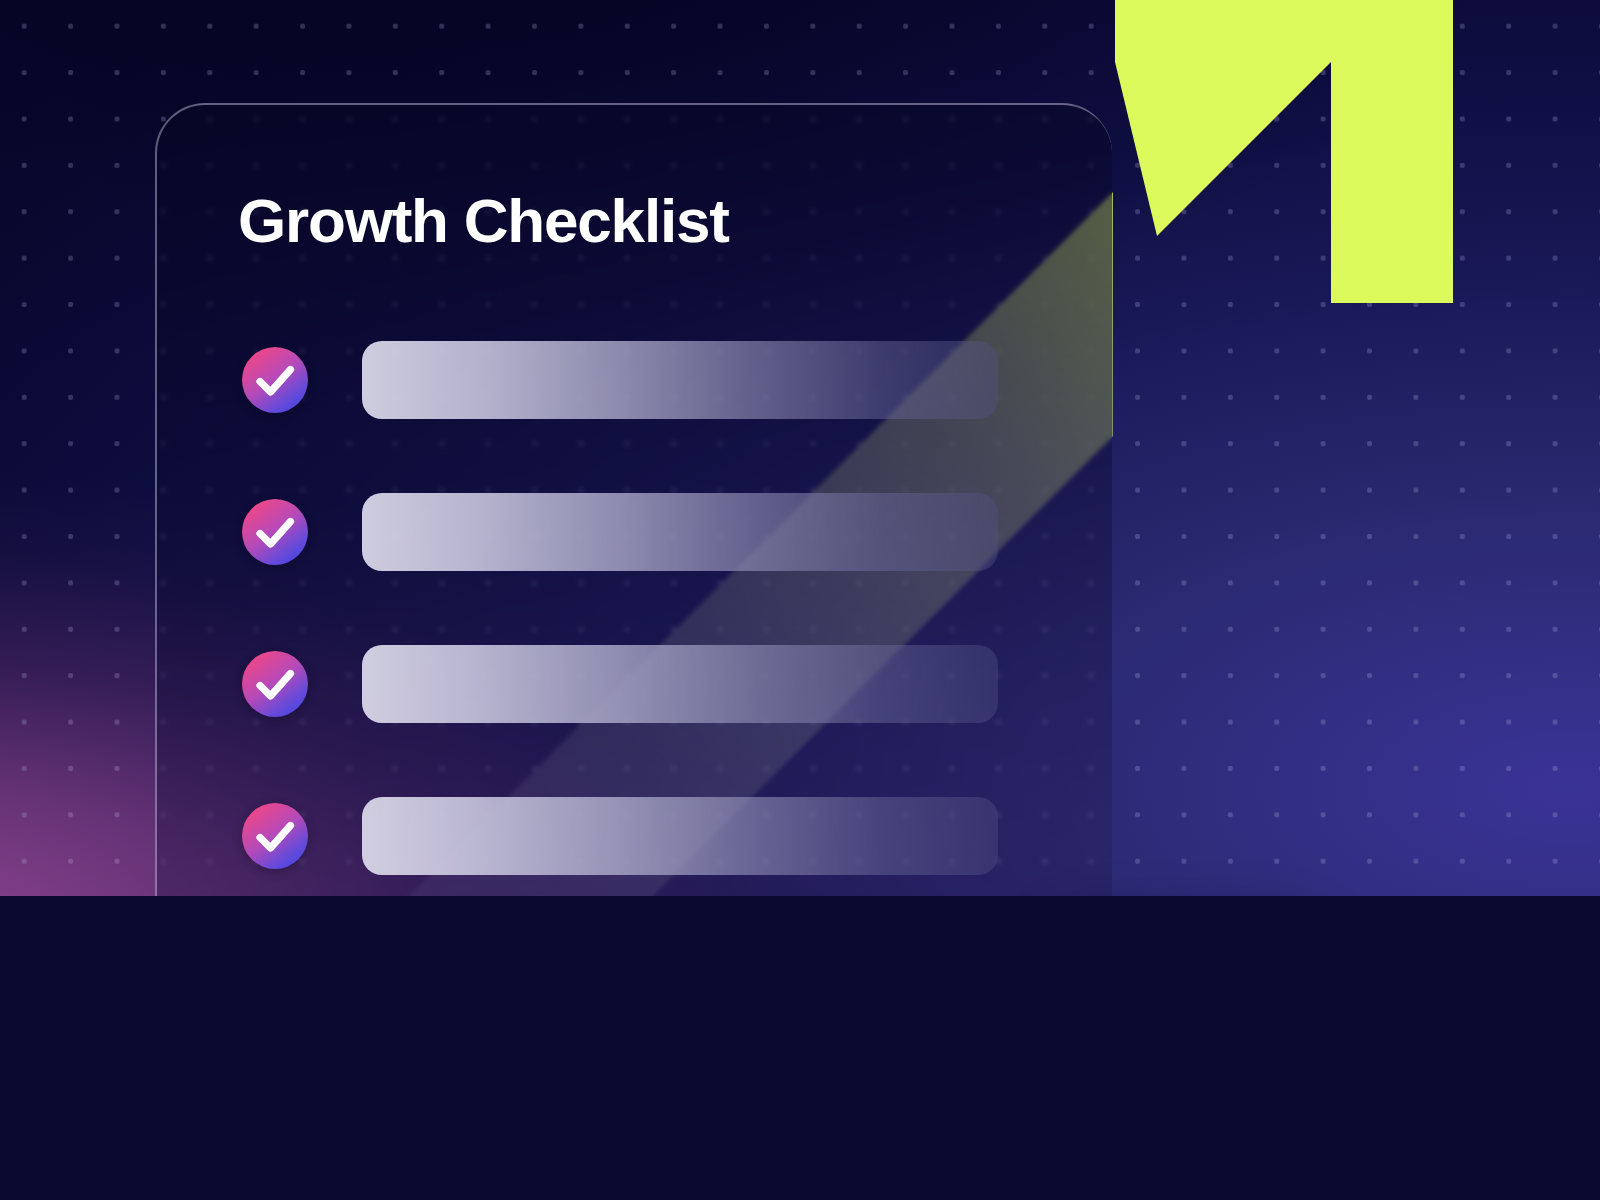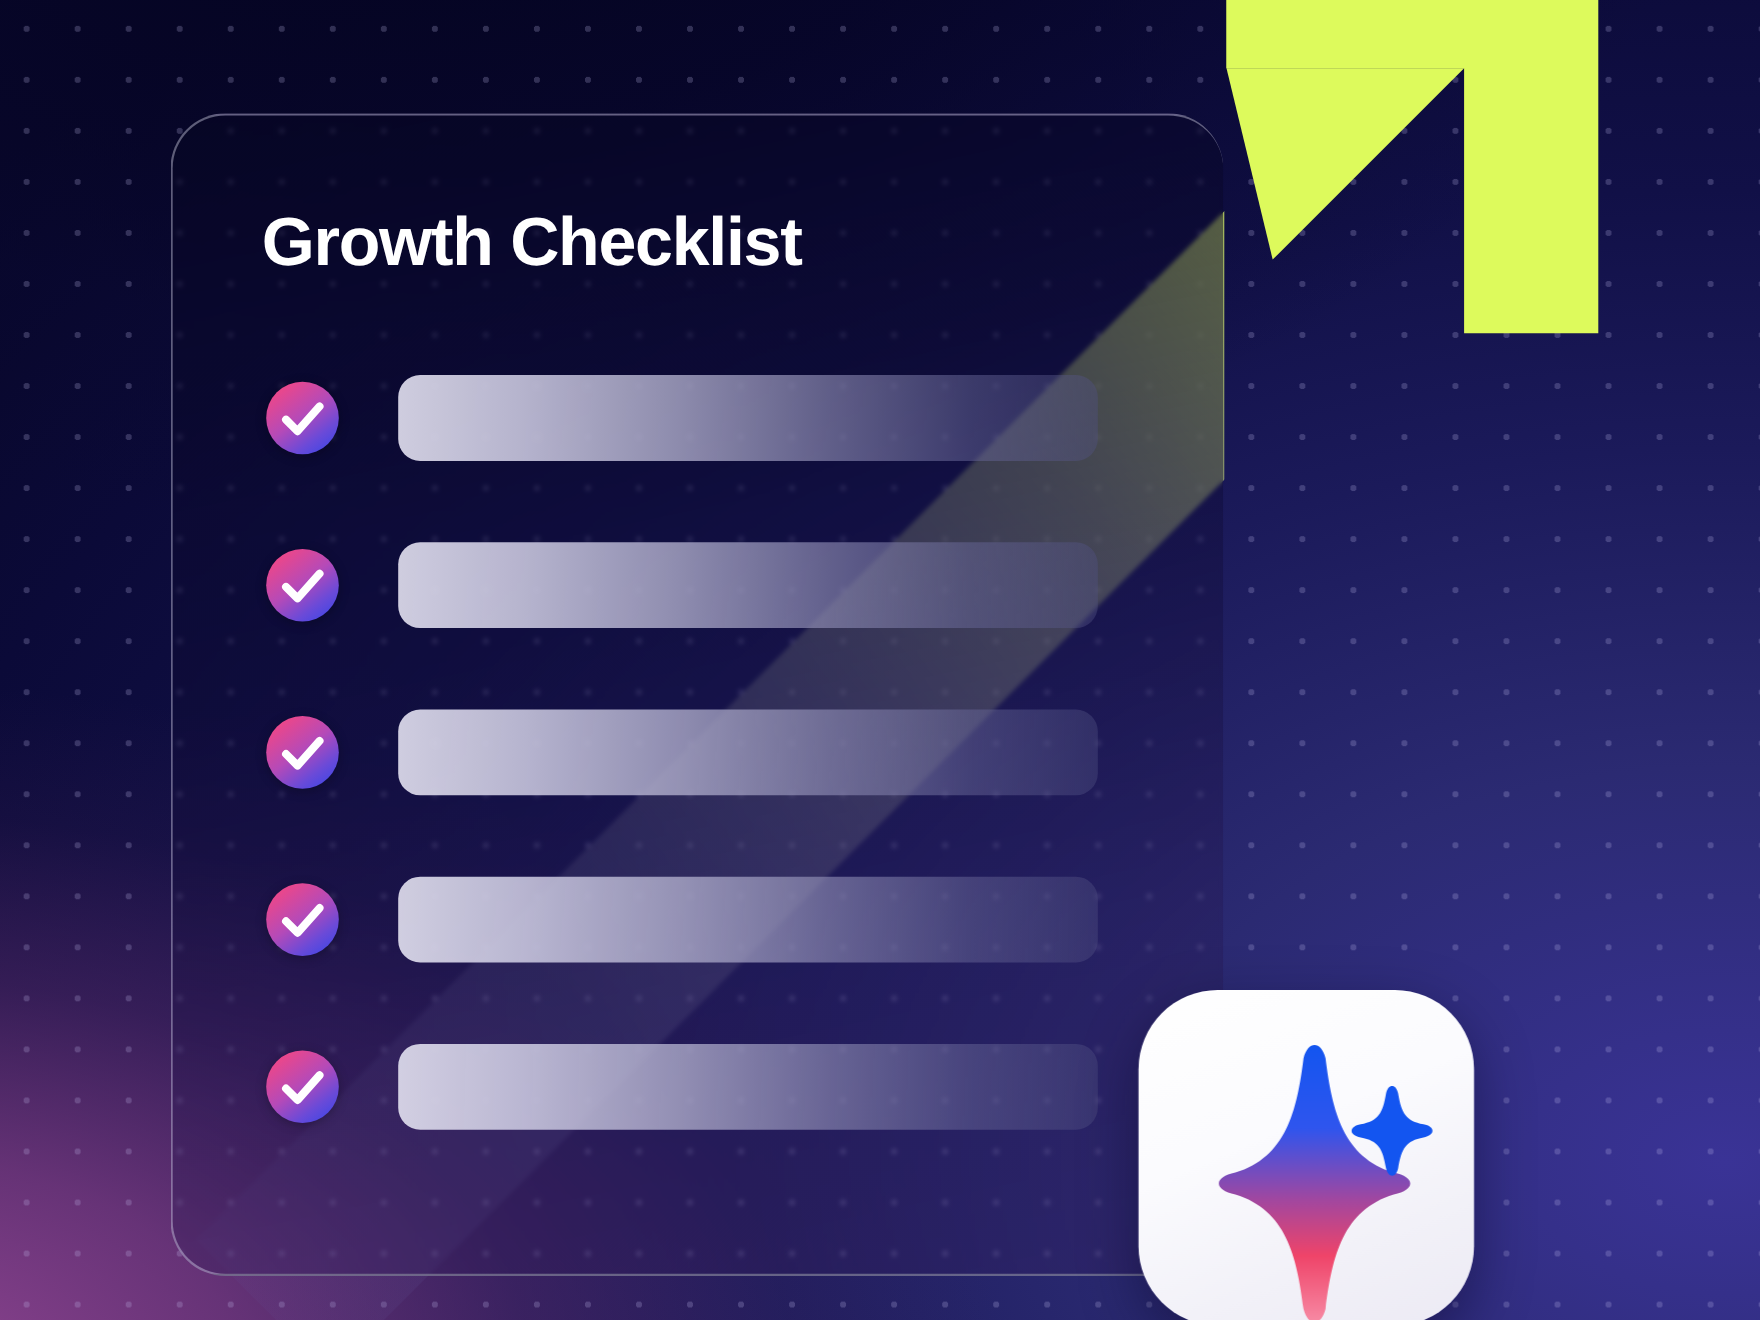--- a/index.html
+++ b/index.html
@@ -7,21 +7,21 @@
 
   html, body {
     width:1600px; height:1200px;
     background:#0b0930;
     font-family:"Liberation Sans", sans-serif;
     overflow:hidden;
   }
 
   #stage {
     position:relative;
-    width:1600px; height:1200px;
+    width:1600px; height:896px;
     overflow:hidden;
     isolation:isolate;
   }
 
   
   .bg-base {
     position:absolute; inset:0;
     background:
       radial-gradient(130% 115% at 98% 88%, #3a3396 0%, #2b2a72 26%, #1b1a5a 47%, #111047 64%, #0b0a38 82%, #070627 100%);
     z-index:0;

